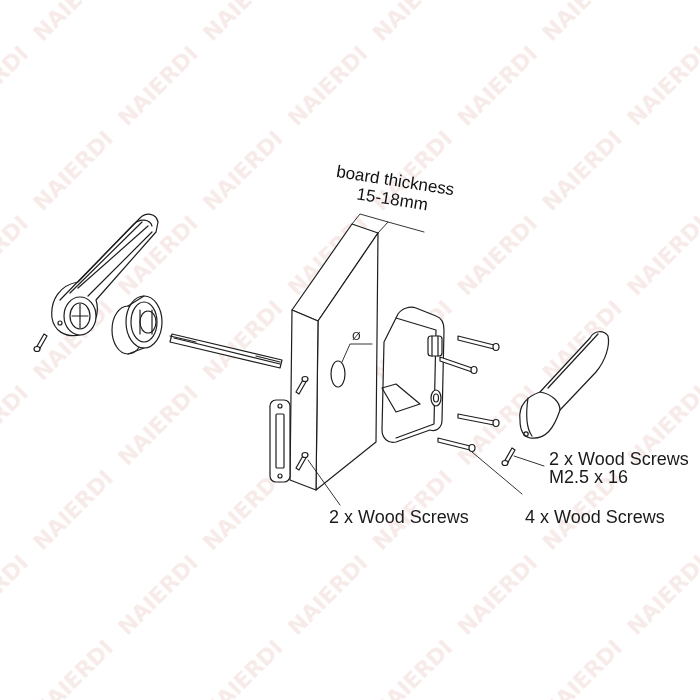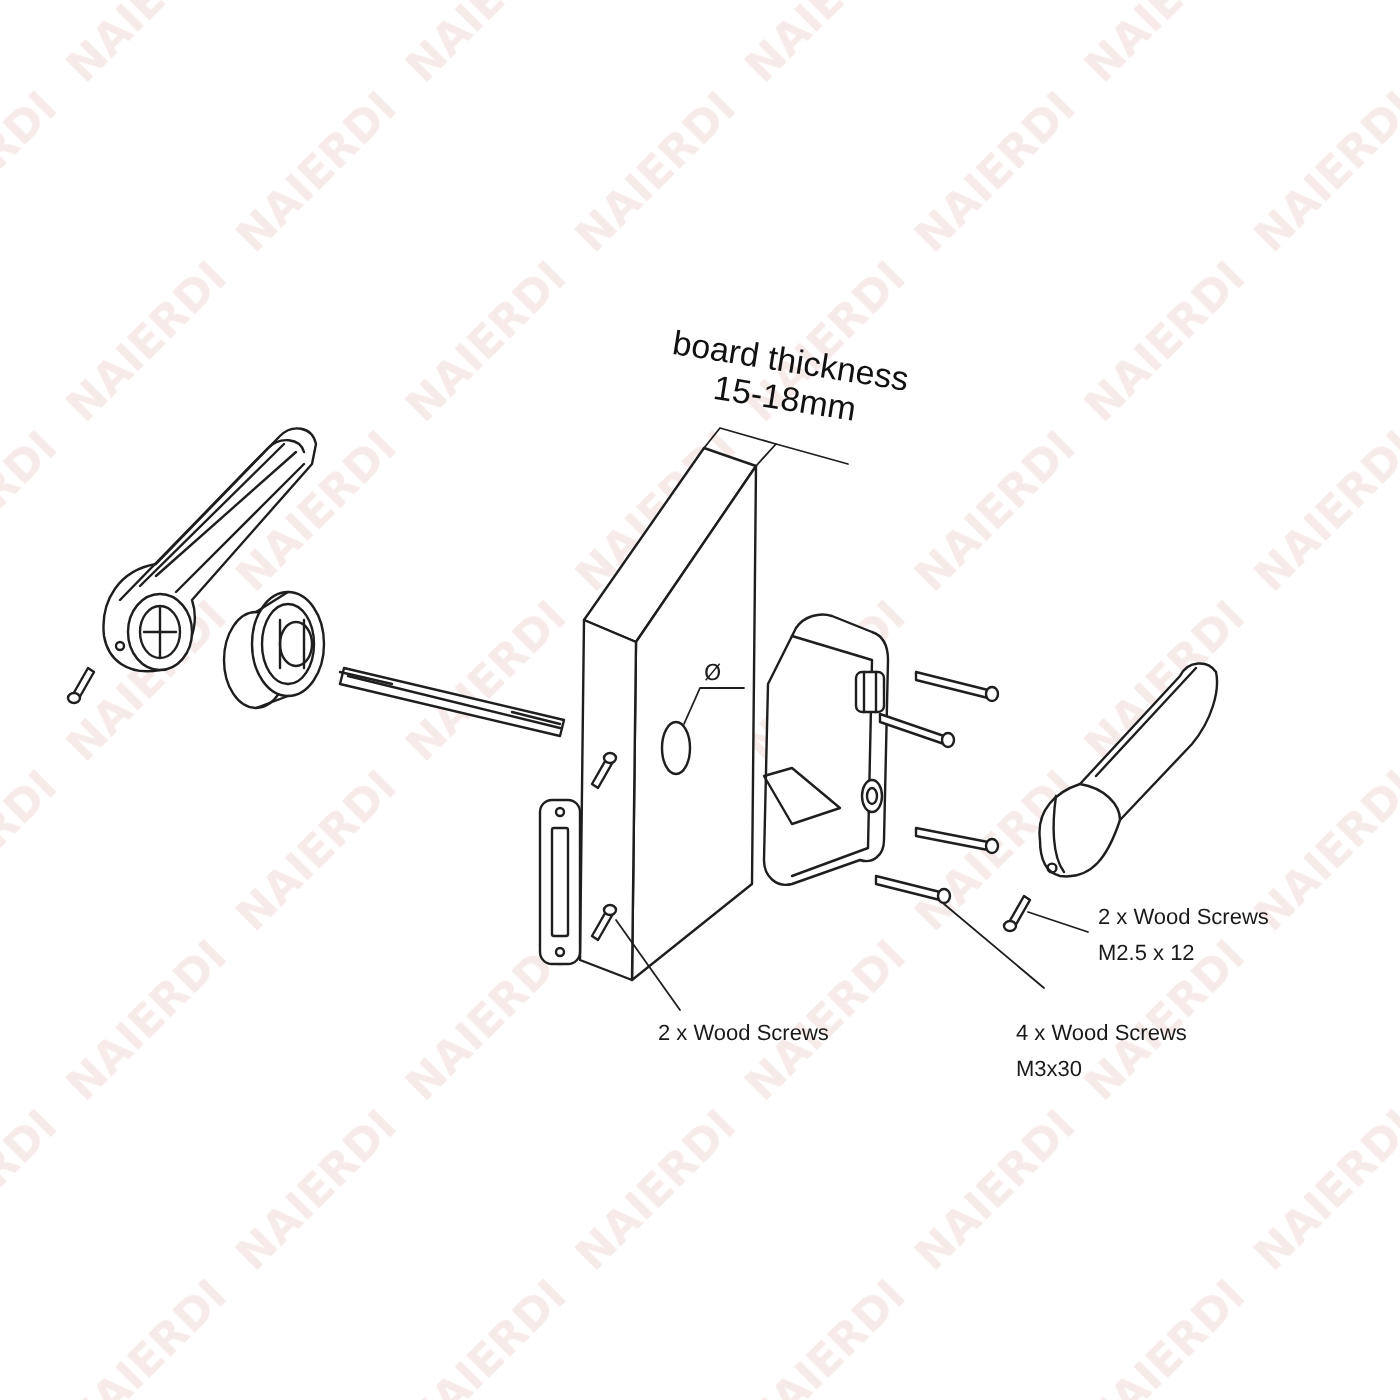--- a/index.html
+++ b/index.html
@@ -1,19 +1,19 @@
 <!DOCTYPE html>
 <html><head>
 <meta charset="utf-8">
 <style>
   html, body { margin: 0; padding: 0; background: #ffffff; }
   body { width: 700px; height: 700px; position: relative; overflow: hidden; font-family: "Liberation Sans", "DejaVu Sans", sans-serif; }
   .canvas { position: absolute; left: 0; top: 0; width: 700px; height: 700px; }
   .wm { position: absolute; left: 0; top: 0; width: 700px; height: 700px; pointer-events: none; }
-  .label { position: absolute; color: #1a1a1a; font-size: 11px; line-height: 18px; white-space: nowrap; }
+  .label { position: absolute; color: #1a1a1a; font-size: 18px; line-height: 18px; white-space: nowrap; }
   .label .line { display: block; }
   .title-label { position: absolute; left: 338px; top: 162px; font-size: 17px; line-height: 19px; color: #111; transform: rotate(9deg); transform-origin: left top; text-align: center; }
   .title-label .line { display: block; }
 </style>
 </head>
 <body>
 
 <svg class="wm" viewBox="0 0 700 700" width="700" height="700">
   <defs>
     <pattern id="wmp" width="120" height="120" patternUnits="userSpaceOnUse" patternTransform="rotate(-45)">
@@ -131,19 +131,18 @@
   <span class="line">board thickness</span>
   <span class="line">15-18mm</span>
 </div>
 
 <div class="label" style="left:329px; top:508px;">
   <span class="line">2 x Wood Screws</span>
 </div>
 
 <div class="label" style="left:549px; top:450px;">
   <span class="line">2 x Wood Screws</span>
-  <span class="line">M2.5 x 12</span>
+  <span class="line">M2.5 x 16</span>
 </div>
 
-<div class="label" style="left:508px; top:508px;">
+<div class="label" style="left:525px; top:508px;">
   <span class="line">4 x Wood Screws</span>
-  <span class="line">M3x30</span>
 </div>
 
 </body></html>

